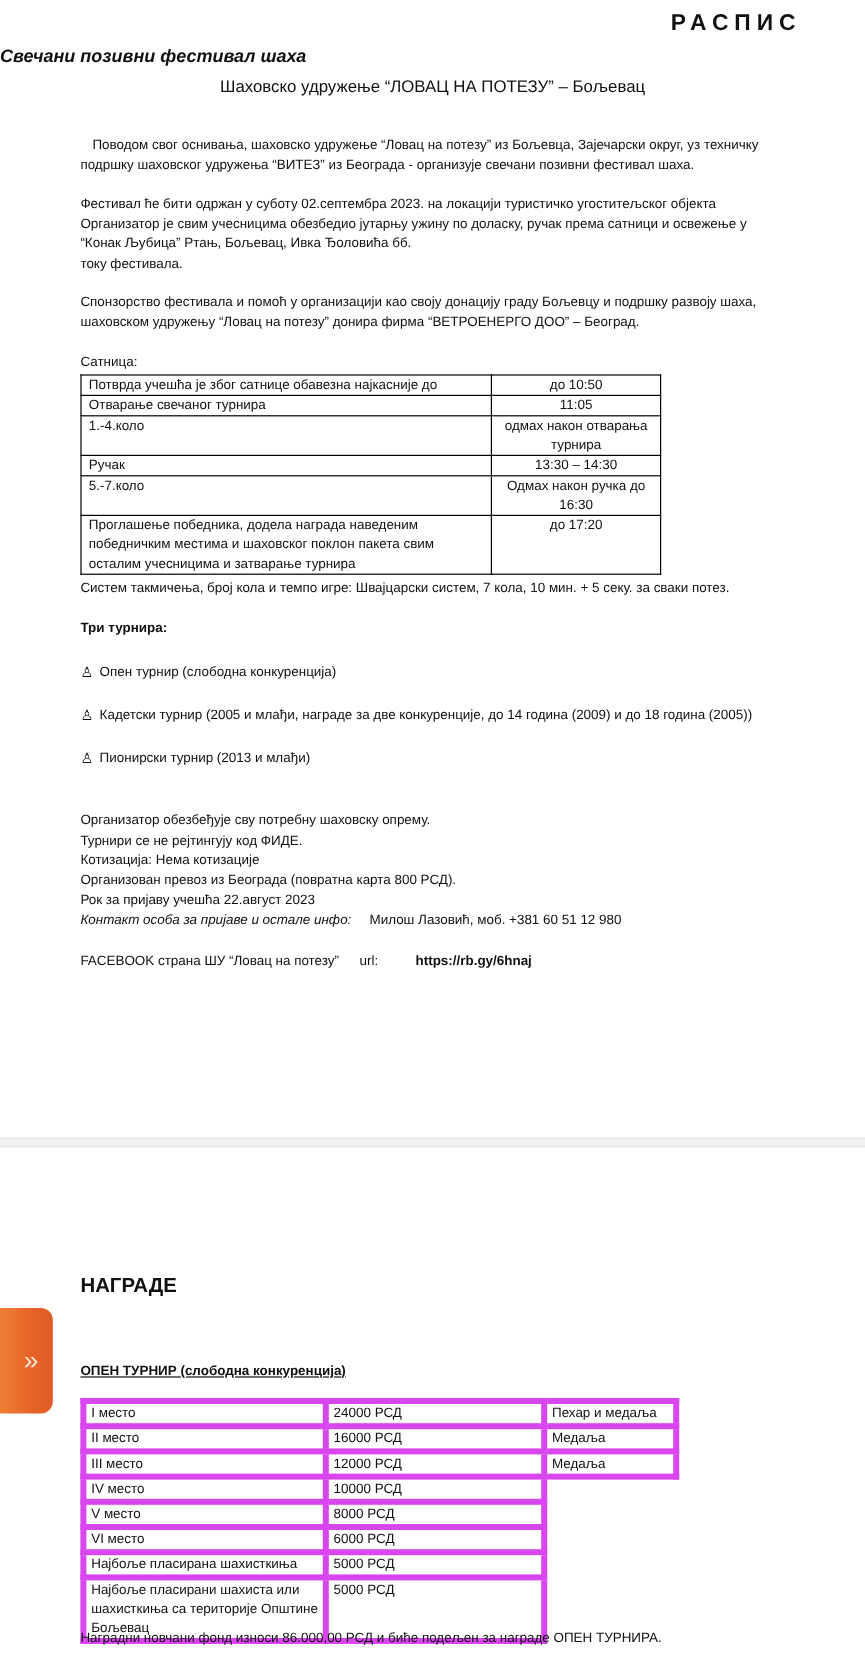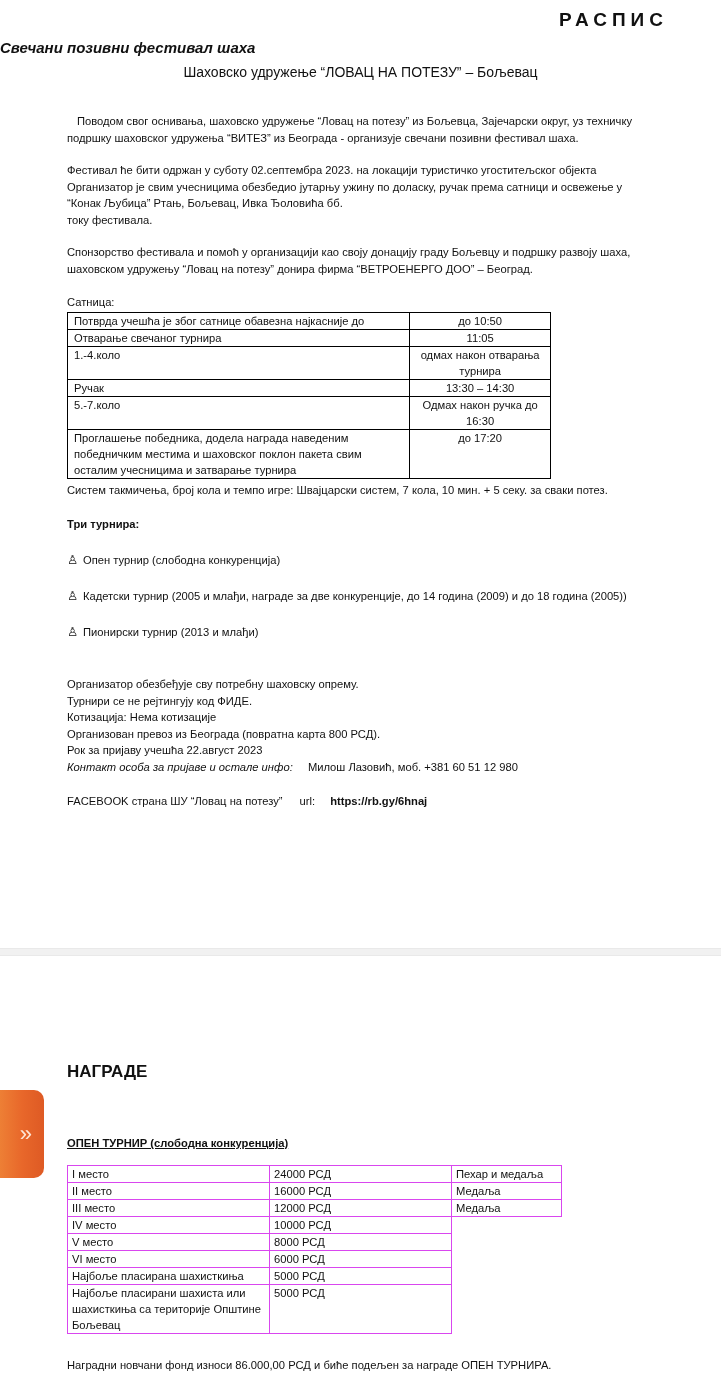--- a/index.html
+++ b/index.html
@@ -24,21 +24,21 @@
 
   .bold { font-weight: bold; }
   .italic { font-style: italic; }
 
   .sep { left: 0; top: 948px; width: 721px; height: 8px; background: #f1f1f1; border-top: 1px solid #e9e9e9; border-bottom: 1px solid #e9e9e9; }
 
   .h-awards { left: 67px; top: 1061px; font-weight: bold; font-size: 17px; line-height: 22px; }
   .h-open { left: 67px; top: 1135px; font-weight: bold; text-decoration: underline; font-size: 11.2px; }
 
   table.prizes { position: absolute; left: 67px; top: 1165px; border-collapse: collapse; }
-  table.prizes td { border: 1px solid #d946ef; padding: 0 4px; font-size: 11.2px; line-height: 16px; vertical-align: top; }
+  table.prizes td { border: 5px solid #d946ef; padding: 0 4px; font-size: 11.2px; line-height: 16px; vertical-align: top; }
   table.prizes td.p1 { width: 202px; }
   table.prizes td.p2 { width: 182px; }
   table.prizes td.p3 { width: 110px; }
   table.prizes td.empty { border: none; }
 
   .side-tab { left: -10px; top: 1090px; width: 54px; height: 88px; border-radius: 10px;
               background: linear-gradient(90deg, #f08a3a 0%, #e8672a 60%, #de5a24 100%);
               display: flex; align-items: center; justify-content: flex-end; padding-right: 12px; color: #fde6d6; font-size: 22px; line-height: 22px; }
 </style>
 </head>
@@ -119,21 +119,21 @@
   <div>Организован превоз из Београда (повратна карта 800 РСД).</div>
   <div>Рок за пријаву учешћа 22.август 2023</div>
   <div>
     <span class="italic">Контакт особа за пријаве и остале инфо:</span>
     <span style="margin-left:12px;">Милош Лазовић, моб. +381 60 51 12 980</span>
   </div>
 </div>
 <div class="abs para" style="top:793px;">
   <span>FACEBOOK страна ШУ “Ловац на потезу”</span>
   <span style="margin-left:14px;">url:</span>
-  <span class="bold" style="margin-left:12px;">https://rb.gy/6hnaj</span>
+  <span class="bold" style="margin-left:28px;">https://rb.gy/6hnaj</span>
 </div>
 
 <div class="abs sep"></div>
 
 <div class="abs side-tab">
   <span>»</span>
 </div>
 
 <div class="abs h-awards">НАГРАДЕ</div>
 <div class="abs h-open">ОПЕН ТУРНИР (слободна конкуренција)</div>

